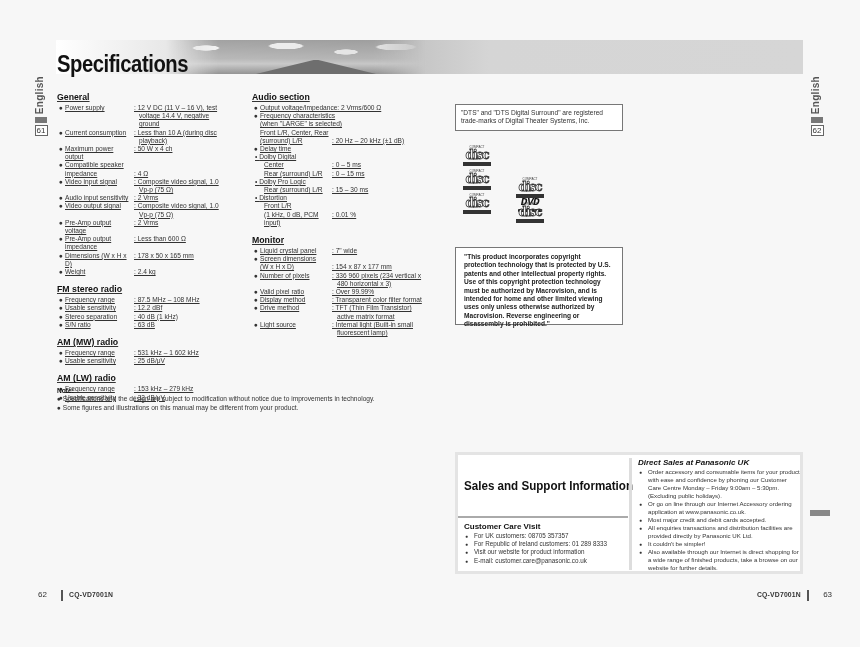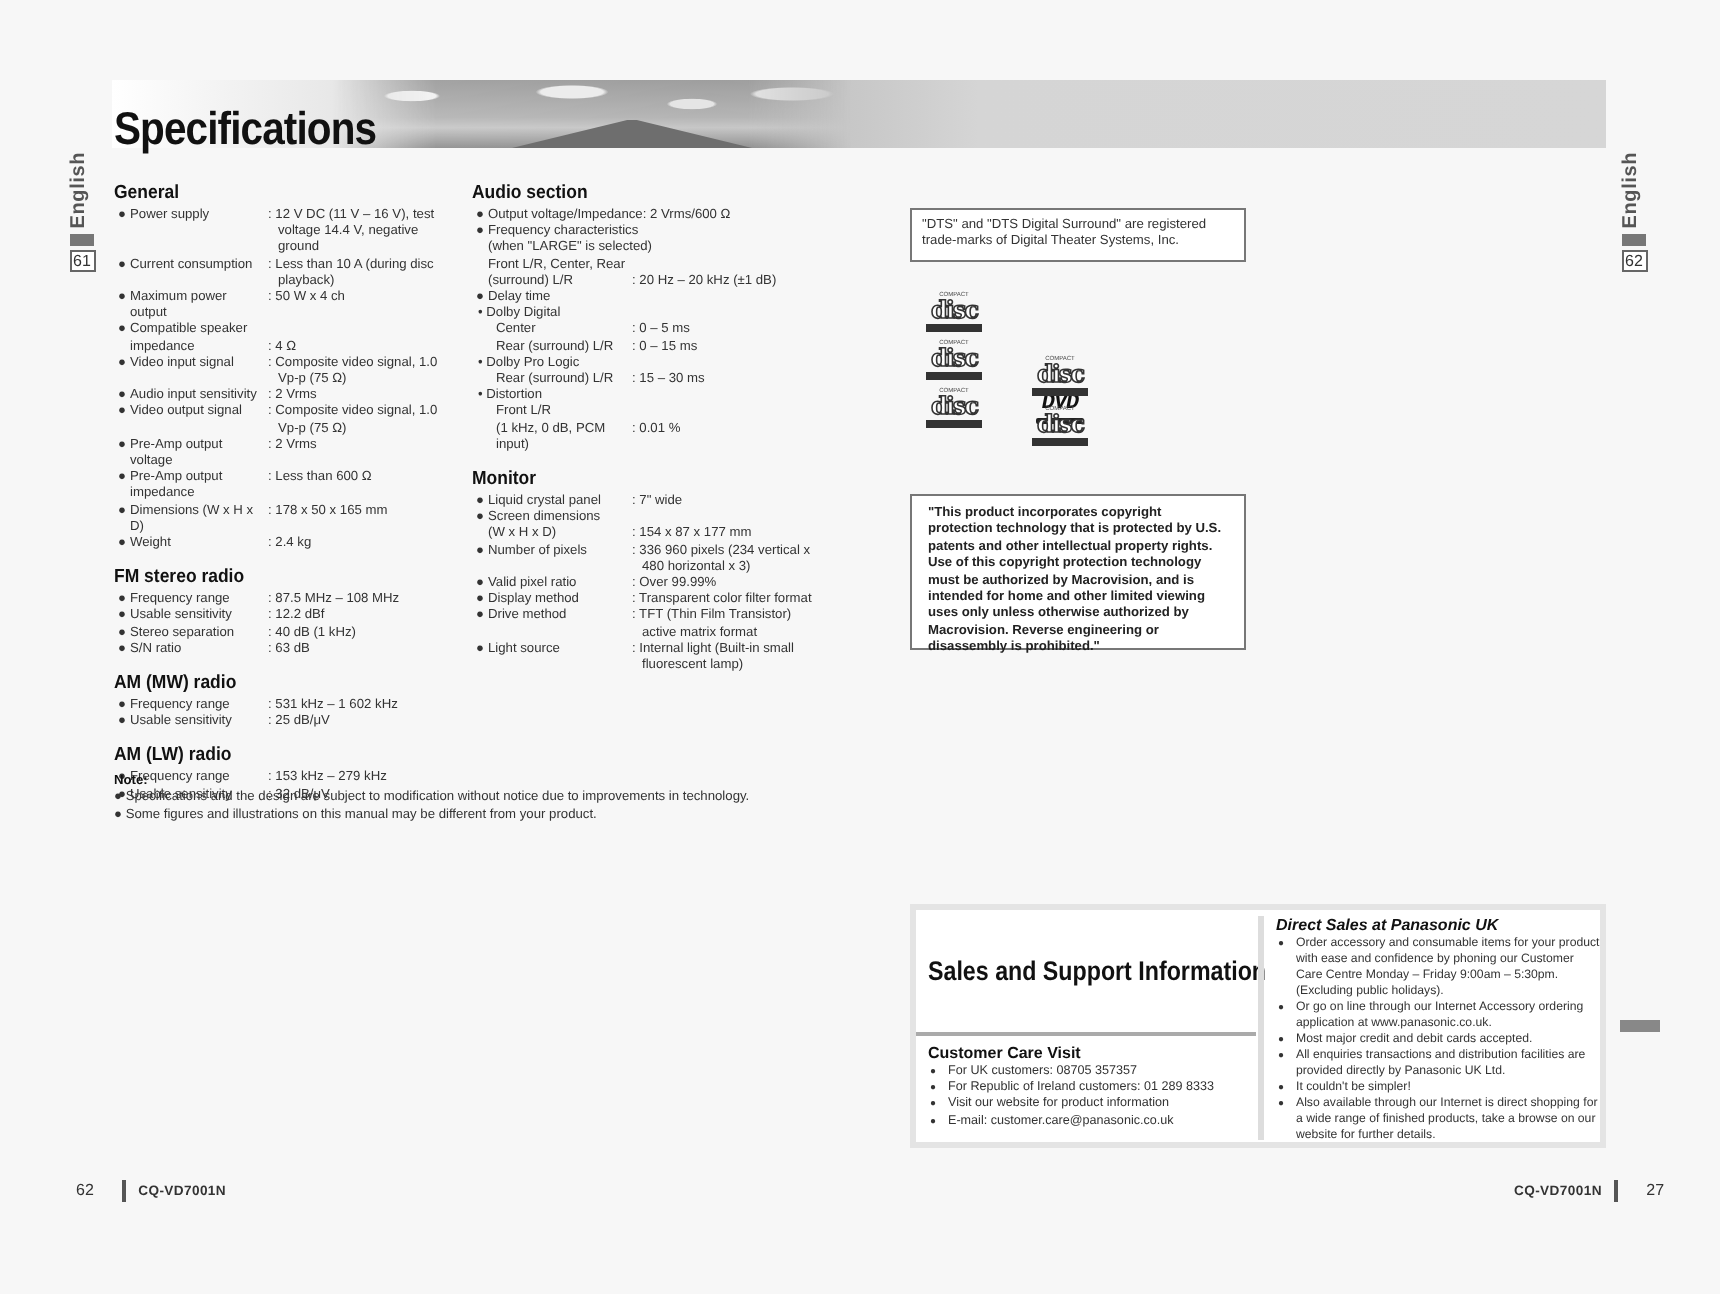--- a/index.html
+++ b/index.html
@@ -18,21 +18,21 @@
     opacity: 0.9; -webkit-mask-image: linear-gradient(90deg, transparent, #000 20%, #000 80%, transparent); mask-image: linear-gradient(90deg, transparent, #000 20%, #000 80%, transparent); }
   .banner .road { position: absolute; left: 200px; top: 20px; width: 120px; height: 14px;
     background: #6e6e6e; clip-path: polygon(48% 0, 52% 0, 100% 100%, 0 100%); }
   .page-title { position: absolute; left: 57px; top: 51px; font-size: 23px; font-weight: bold; letter-spacing: -0.5px; color: #111; transform: scaleX(0.88); transform-origin: left; }
 
   .lang-tab { position: absolute; width: 14px; text-align: center; }
   .lang-tab .lang { writing-mode: vertical-rl; transform: rotate(180deg); font-size: 10px; font-weight: bold; color: #555; letter-spacing: 0.3px; }
   .lang-tab .bar { width: 12px; height: 6px; background: #777; margin: 3px auto 2px; }
   .lang-tab .num { border: 1px solid #666; font-size: 8px; color: #333; width: 13px; height: 11px; line-height: 10px; margin: 0 auto; background: #fff; }
 
-  .spec-col { position: absolute; font-size: 6.6px; line-height: 8.2px; color: #333; }
+  .spec-col { position: absolute; font-size: 6.6px; line-height: 8.2px; color: #333; text-decoration: underline; }
   .spec-col h2 { font-size: 9.5px; font-weight: bold; color: #111; margin: 4px 0 2px; line-height: 11px; transform: scaleX(0.92); transform-origin: left; }
   .spec-col h2:first-child { margin-top: 0; }
   .row { display: flex; }
   .row .lbl { position: relative; padding-left: 8px; flex: none; }
   .row .lbl.sub { padding-left: 12px; }
   .row .lbl.sub2 { padding-left: 3px; }
   .row .lbl .dot { position: absolute; left: 2px; top: 0; }
   .row .val { flex: 1; padding-left: 2px; }
   .section-gap { height: 3px; }
 
@@ -229,21 +229,21 @@
       </div>
       <div class="row">
         <span class="lbl" style="width: 75px;"><span class="dot">●</span><span>Usable sensitivity</span></span>
         <span class="val">
           <div>: 32 dB/μV</div>
         </span>
       </div>
     </div>
 </div>
 
-<div class="spec-col" style="left:236px; top:91px; width:200px;">
+<div class="spec-col" style="left:252px; top:91px; width:200px;">
   <h2>Audio section</h2>
   <div class="row">
       <span class="lbl"><span class="dot">●</span><span>Output voltage/Impedance: 2 Vrms/600 Ω</span></span>
     </div>
   <div class="row">
       <span class="lbl"><span class="dot">●</span><span>Frequency characteristics</span></span>
     </div>
   <div class="row">
       <span class="lbl">(when "LARGE" is selected)</span>
     </div>
@@ -414,14 +414,14 @@
 <div class="side-tab"></div>
 
 <div class="footer" style="left:38px;">
   <span class="pn">62</span>
   <span class="sep" style="margin-left:12px;"></span>
   <span class="model">CQ-VD7001N</span>
 </div>
 <div class="footer" style="left:757px;">
   <span class="model">CQ-VD7001N</span>
   <span class="sep" style="margin-right:12px;"></span>
-  <span class="pn">27</span>
+  <span class="pn">63</span>
 </div>
 
 </body></html>

